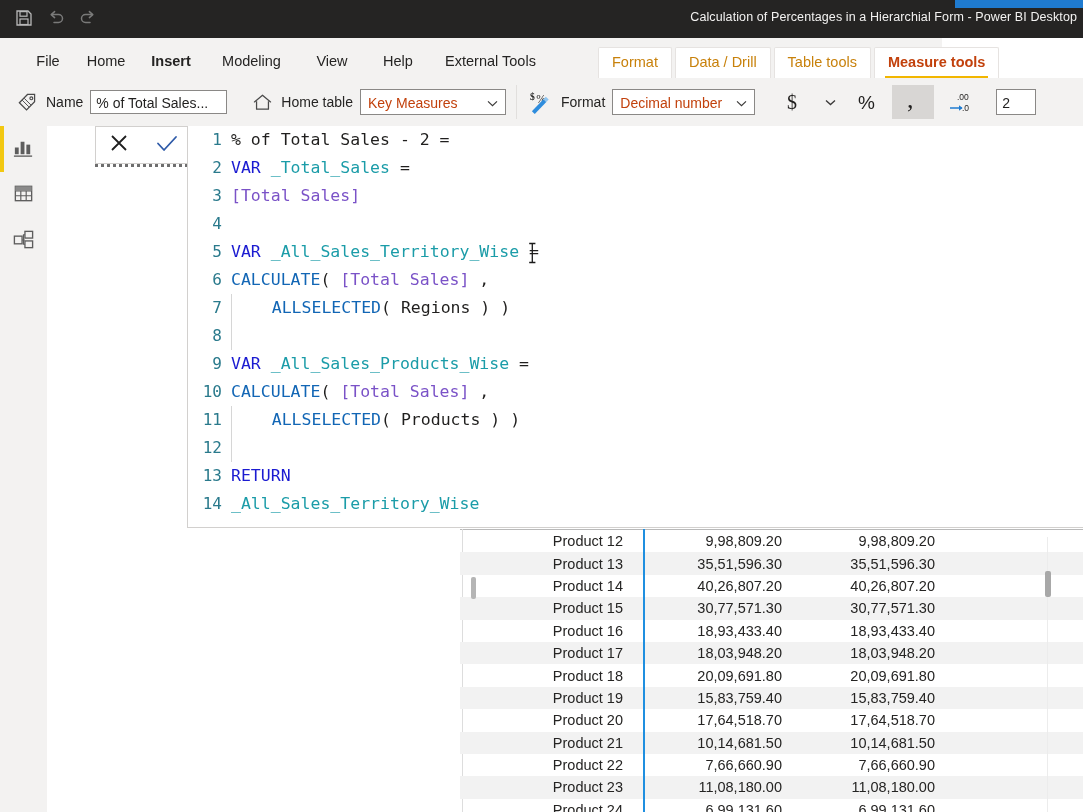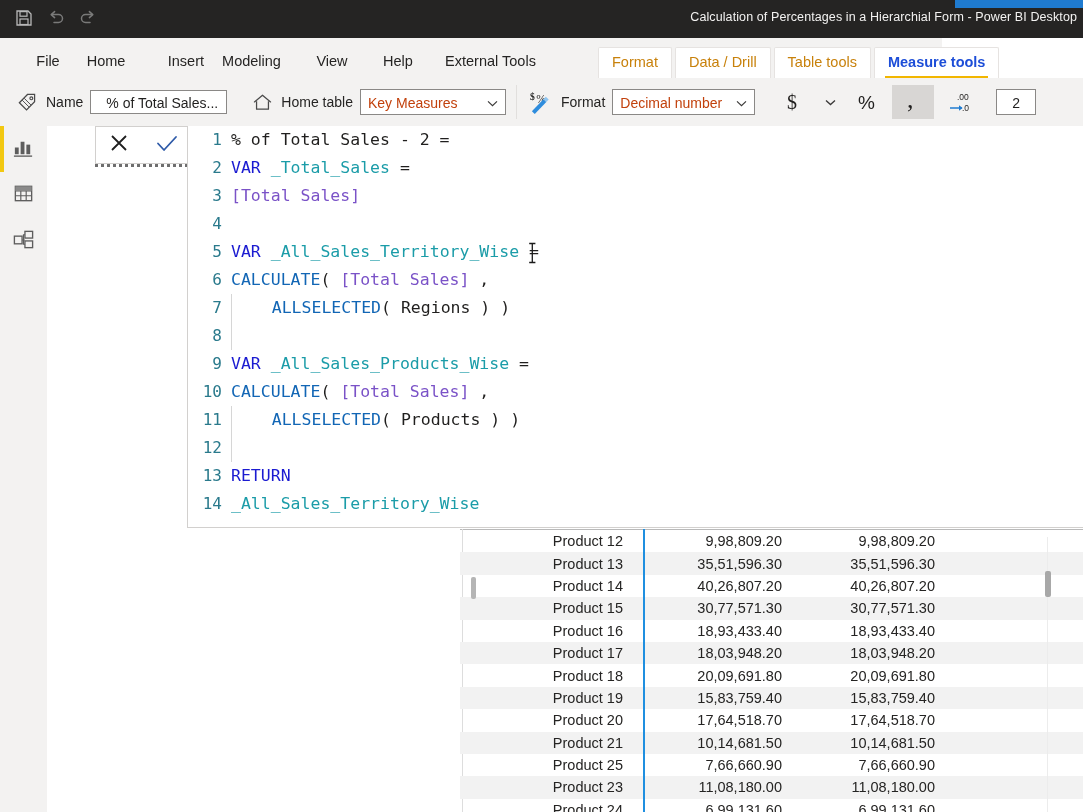--- a/index.html
+++ b/index.html
@@ -35,37 +35,37 @@
   }
   .rt-row{position:absolute;left:0;top:0;height:40px;display:flex;align-items:flex-end;}
   .rtab{
     font-size:14.5px;color:#252423;padding:0 0 9px 0;
     white-space:nowrap;cursor:default;
   }
   .rtab.ctx{
     color:#c8810b;background:#ffffff;border:1px solid #e6e3e1;border-bottom:none;
     padding:6px 13px 8px 13px;border-radius:2px 2px 0 0;position:relative;
   }
-  .rtab.ctx.active{color:#1d4ed8;font-weight:bold;text-align:center;}
+  .rtab.ctx.active{color:#c2410c;font-weight:bold;text-align:center;}
   .rtab.ctx.active::after{
     content:"";position:absolute;left:10px;right:10px;bottom:-1px;height:3px;background:#f2b600;
   }
 
   
   .ribbon{
     position:absolute;left:0;top:78px;width:1083px;height:48px;
     background:#f3f2f1;border-bottom:1px solid #e1dfdd;
     display:flex;align-items:center;
   }
   .rgroup{display:flex;align-items:center;height:48px;padding:0 10px;gap:7px;}
   .rsep{width:1px;height:34px;background:#e1dfdd;}
   .rlabel{font-size:14px;color:#252423;white-space:nowrap;}
   .rinput{
     height:24px;border:1px solid #8a8886;background:#fff;
-    font-size:14px;color:#201f1e;padding:0 15px;line-height:24px;
+    font-size:14px;color:#201f1e;padding:0 5px;line-height:24px;
     white-space:nowrap;overflow:hidden;box-sizing:border-box;
   }
   .rselect{
     height:26px;border:1px solid #8a8886;background:#fff;
     font-size:14px;color:#c2410c;padding:0 24px 0 7px;line-height:26px;
     position:relative;box-sizing:border-box;white-space:nowrap;
   }
   .rselect .chev{
     position:absolute;right:7px;top:50%;transform:translateY(-50%);
   }
@@ -195,21 +195,21 @@
           </svg>
       </span>
     </div>
     <div class="tb-title">Calculation of Percentages in a Hierarchial Form - Power BI Desktop</div>
   </div>
 
   <div class="ribbontabs">
     <div class="rt-row" style="left:22px;gap:0;">
       <div class="rtab" style="padding-left:0;padding-right:0;width:52px;text-align:center;">File</div>
       <div class="rtab" style="width:64px;text-align:center;">Home</div>
-      <div class="rtab" style="width:66px;text-align:right;">Insert</div>
+      <div class="rtab" style="width:66px;text-align:center;font-weight:bold;">Insert</div>
       <div class="rtab" style="width:95px;text-align:center;">Modeling</div>
       <div class="rtab" style="width:66px;text-align:center;">View</div>
       <div class="rtab" style="width:66px;text-align:center;">Help</div>
       <div class="rtab" style="width:119px;text-align:center;">External Tools</div>
     </div>
     <div class="rt-row" style="left:598px;gap:3px;">
       <div class="rtab ctx">Format</div>
       <div class="rtab ctx">Data / Drill</div>
       <div class="rtab ctx">Table tools</div>
       <div class="rtab ctx active">Measure tools</div>
@@ -422,21 +422,21 @@
           <span class="c-name">Product 20</span>
           <span class="c-val">17,64,518.70</span>
           <span class="c-val">17,64,518.70</span>
         </div>
         <div class="trow alt">
           <span class="c-name">Product 21</span>
           <span class="c-val">10,14,681.50</span>
           <span class="c-val">10,14,681.50</span>
         </div>
         <div class="trow">
-          <span class="c-name">Product 25</span>
+          <span class="c-name">Product 22</span>
           <span class="c-val">7,66,660.90</span>
           <span class="c-val">7,66,660.90</span>
         </div>
         <div class="trow alt">
           <span class="c-name">Product 23</span>
           <span class="c-val">11,08,180.00</span>
           <span class="c-val">11,08,180.00</span>
         </div>
         <div class="trow">
           <span class="c-name">Product 24</span>

